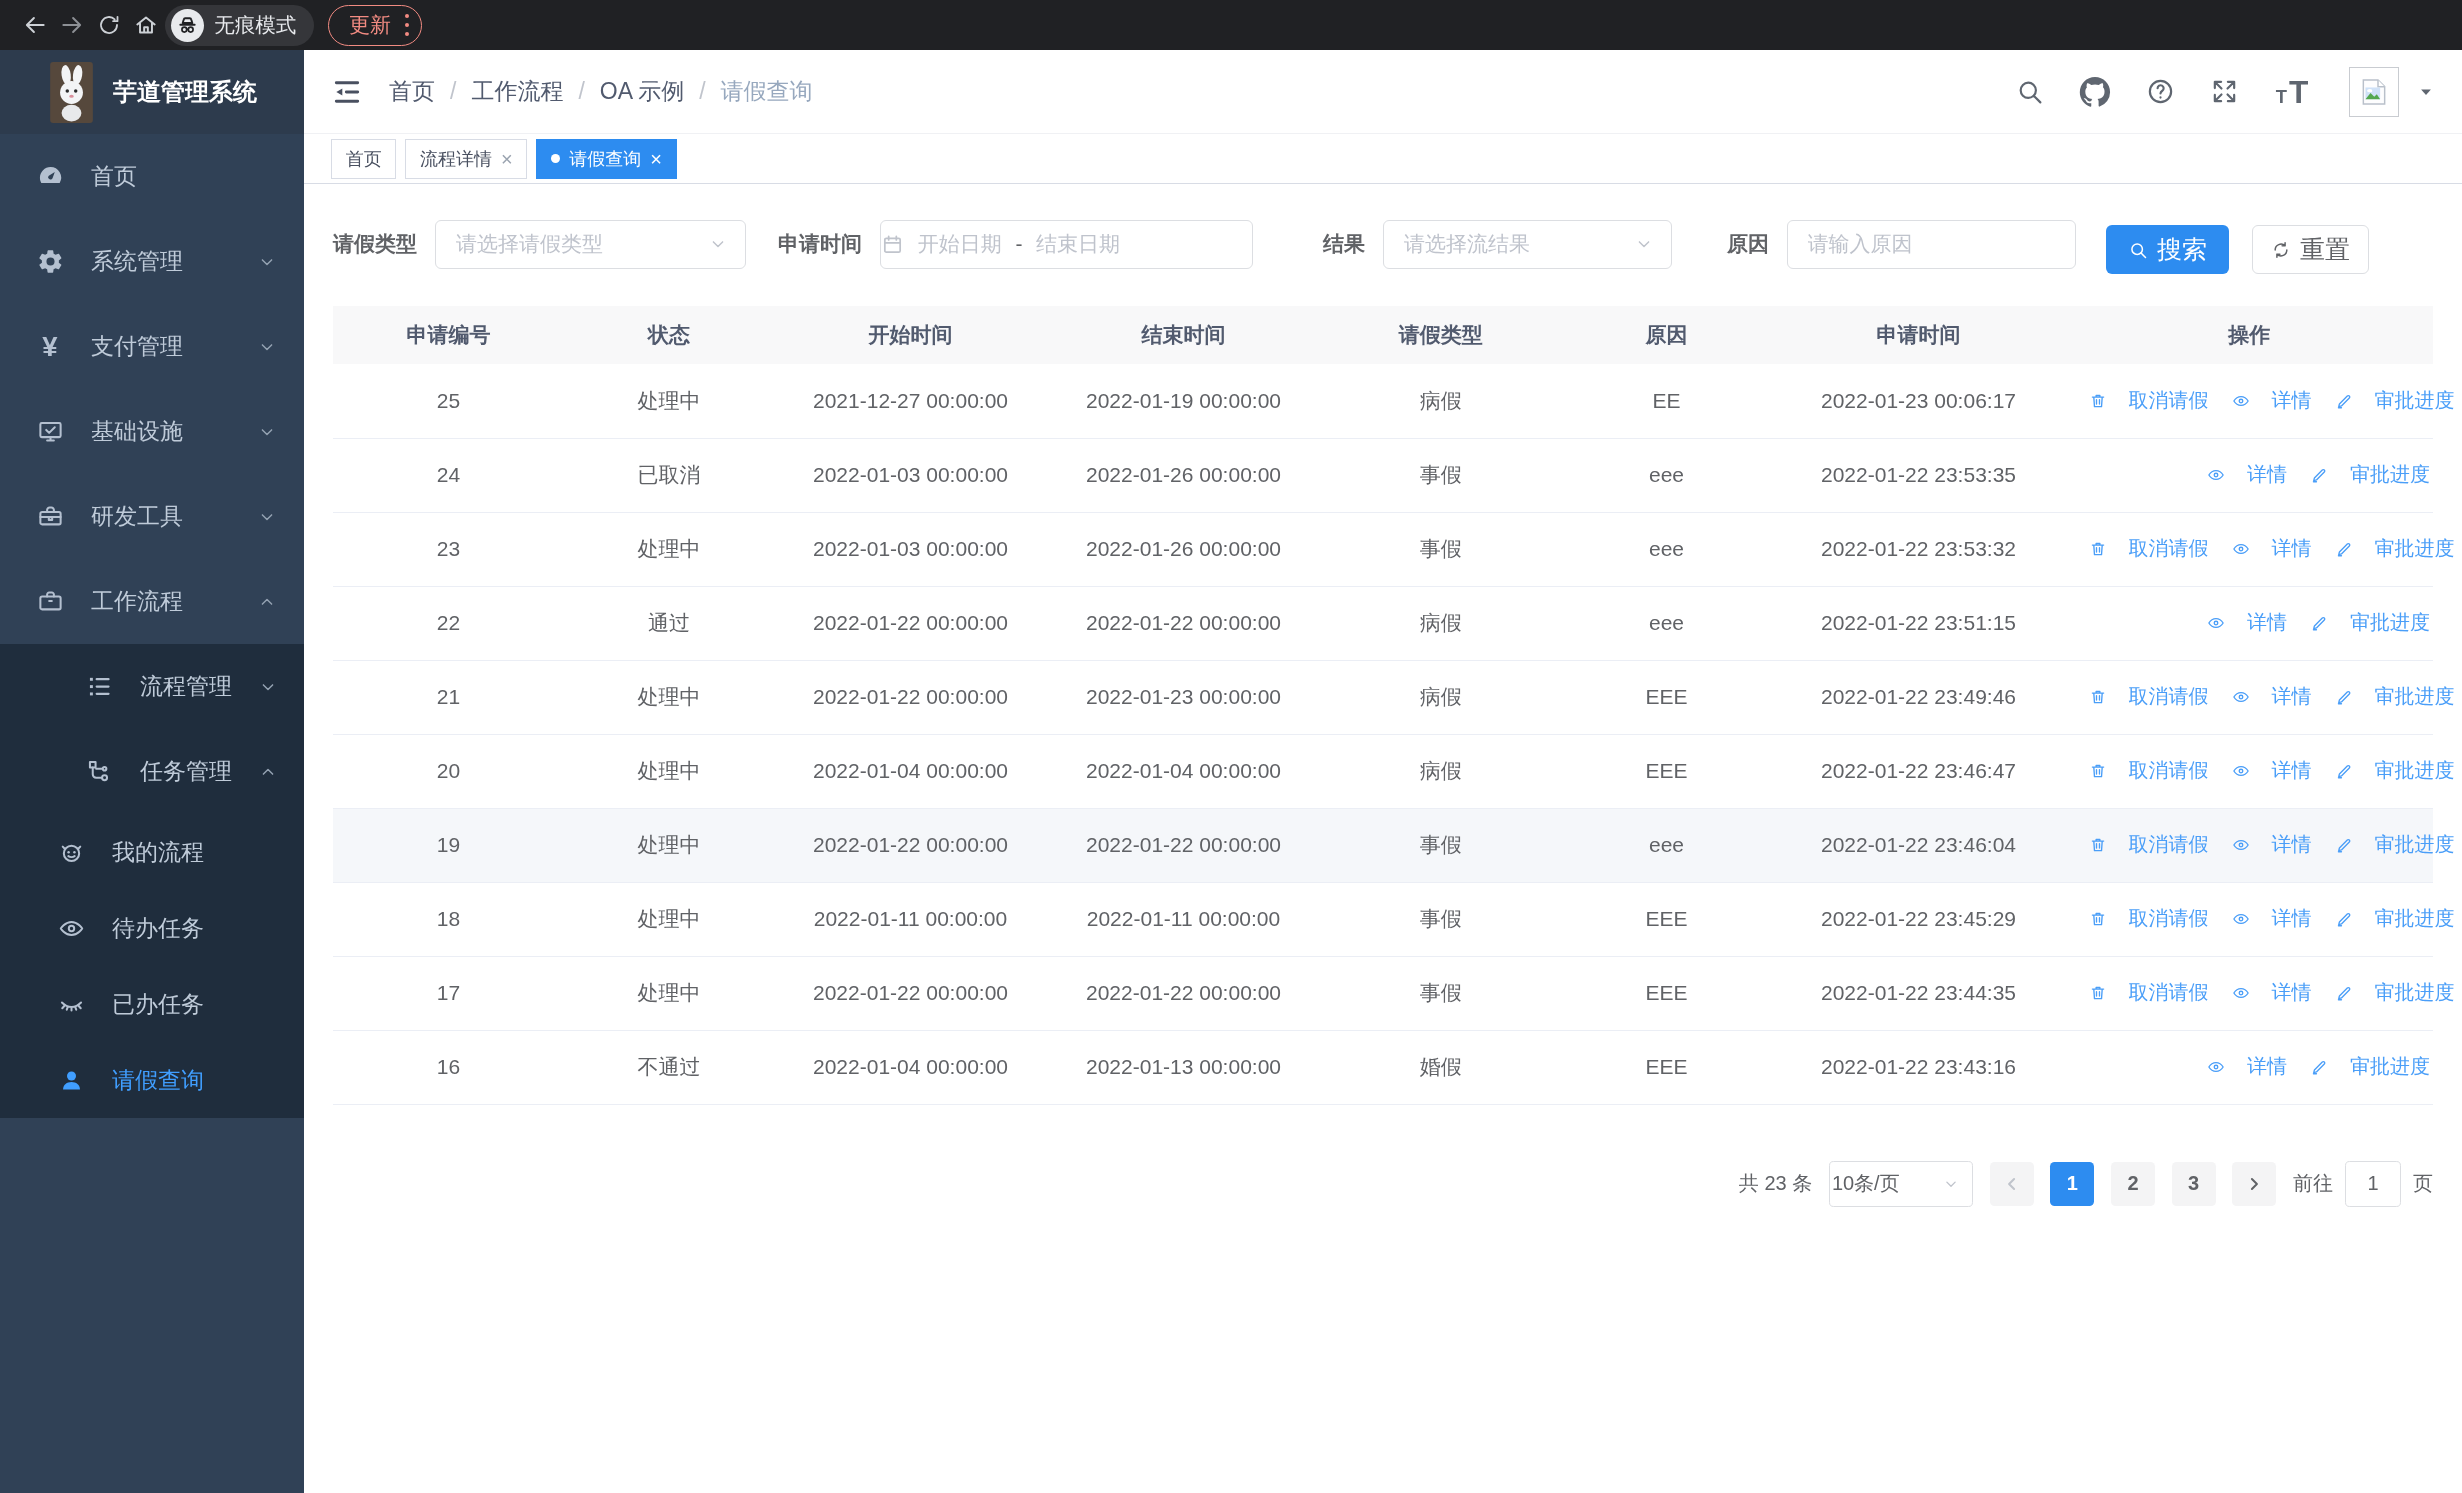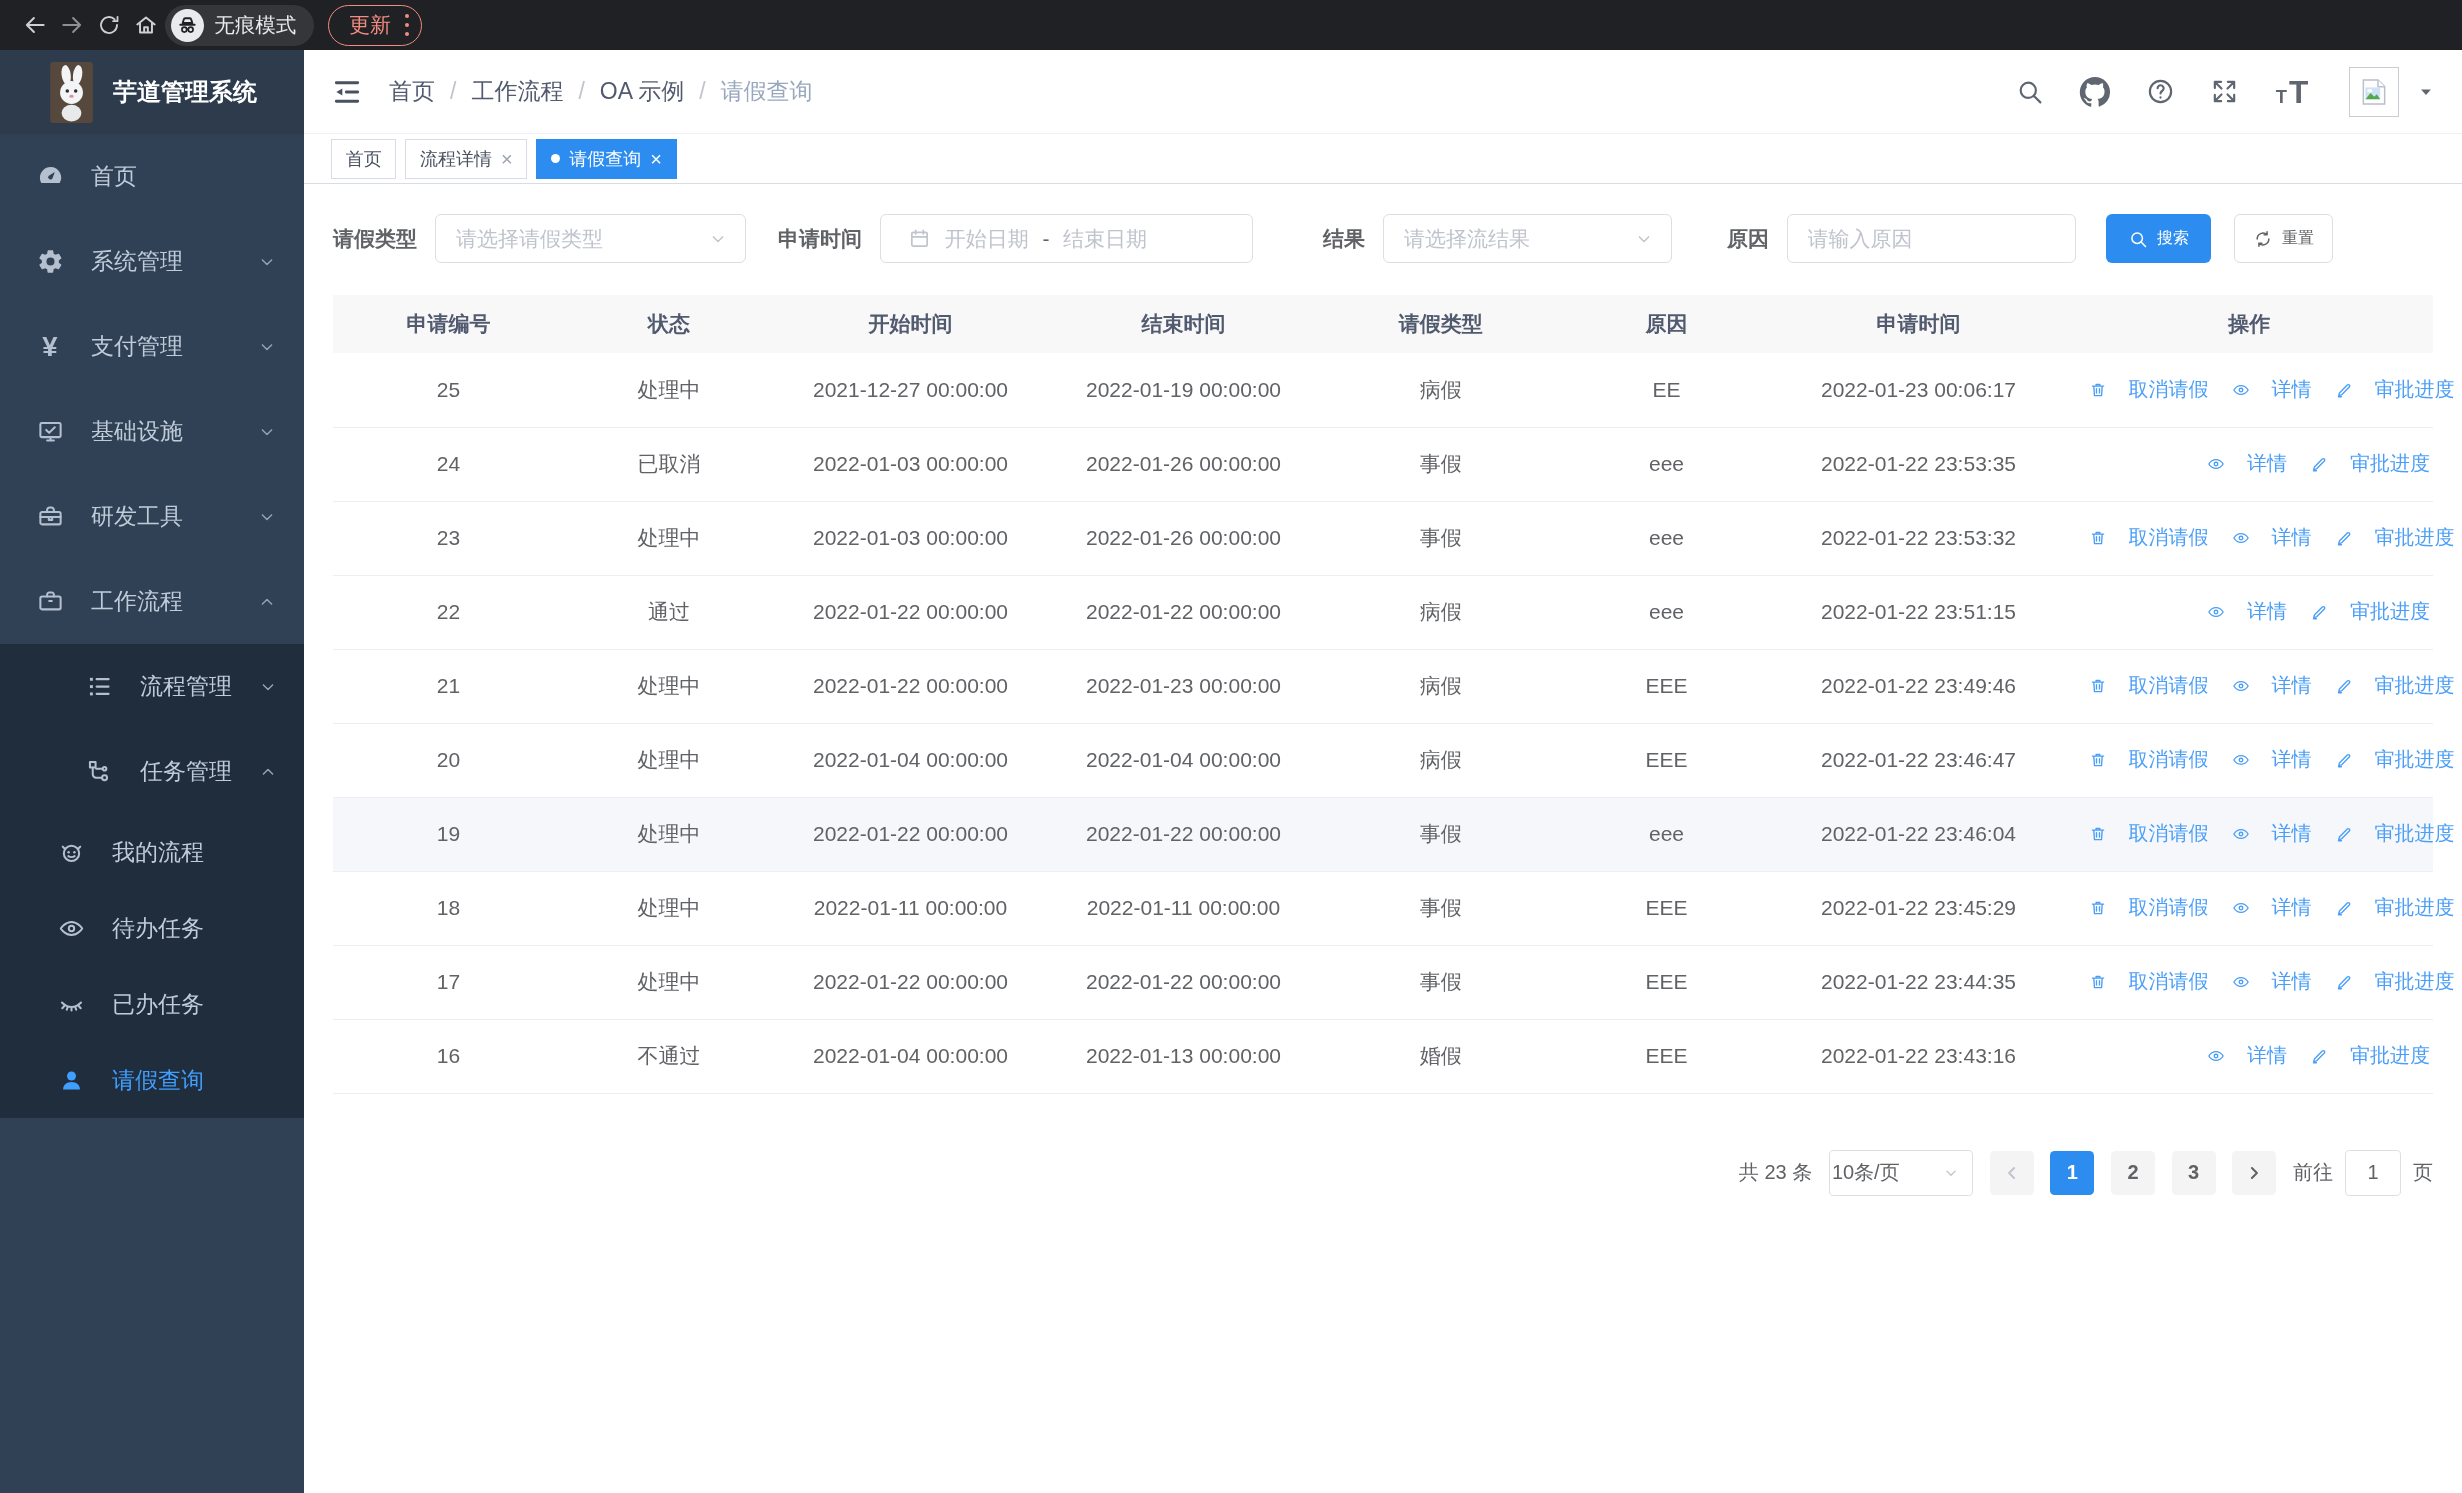--- a/index.html
+++ b/index.html
@@ -66,28 +66,28 @@
   
   .content { flex:1; padding:30px 29px; }
   .filters { display:flex; align-items:center; }
   .f-label { font-size:21px; font-weight:bold; color:#606266; margin-right:18px; white-space:nowrap; }
   .control { height:49px; border:1.5px solid #dcdee2; border-radius:6px; background:#fff; display:flex; align-items:center; font-size:21px; color:#606266; }
   .ph { color:#bfc3cc; }
   .sel { padding:0 16.7px 0 20px; justify-content:space-between; cursor:pointer; }
   .sel .caret { color:#c0c4cc; font-size:20px; }
   .sel-type { width:311px; }
   .sel-result { width:289px; margin-left:0; }
-  .daterange { width:373px; padding:0 27px; gap:13.7px; cursor:pointer; }
+  .daterange { width:373px; padding:0 0; gap:13.7px; cursor:pointer; }
   .daterange .cal { color:#c0c4cc; font-size:23px; }
   .dr-sep { color:#606266; }
   .input-wrap { width:289px; padding:0 4.6px; }
   .input-wrap input { border:none; outline:none; width:100%; font-size:21px; color:#606266; padding:0 15px; font-family:inherit; background:transparent; }
   .input-wrap input::placeholder { color:#bfc3cc; }
   .gap-a { margin-left:32px; } .gap-b { margin-left:70px; } .gap-c { margin-left:55px; }
-  .btn { height:49px; border-radius:6px; font-size:16px; display:inline-flex; align-items:center; justify-content:center; gap:9px; cursor:pointer; border:1.5px solid transparent; white-space:nowrap; }
+  .btn { height:49px; border-radius:6px; font-size:25px; display:inline-flex; align-items:center; justify-content:center; gap:9px; cursor:pointer; border:1.5px solid transparent; white-space:nowrap;margin-top:11px; }
   .btn .bic { font-size:20px; }
   .btn-primary { background:var(--primary); color:#fff; padding:0 21px; }
   .btn-plain { background:#fff; border-color:#dcdee2; color:#606266; padding:0 18px; }
   .btn-search { margin-left:30px; }
   .btn-reset { margin-left:23px; }
 
   .toolbar-row { margin-top:32px; display:flex; align-items:center; justify-content:space-between; }
   .tool-circles { display:flex; gap:21px; }
   .circle-btn { width:44px; height:44px; border-radius:50%; border:1.5px solid #e0e4ea; background:#fff; display:flex; align-items:center; justify-content:center; color:#5f6368; font-size:21px; cursor:pointer; }
 

